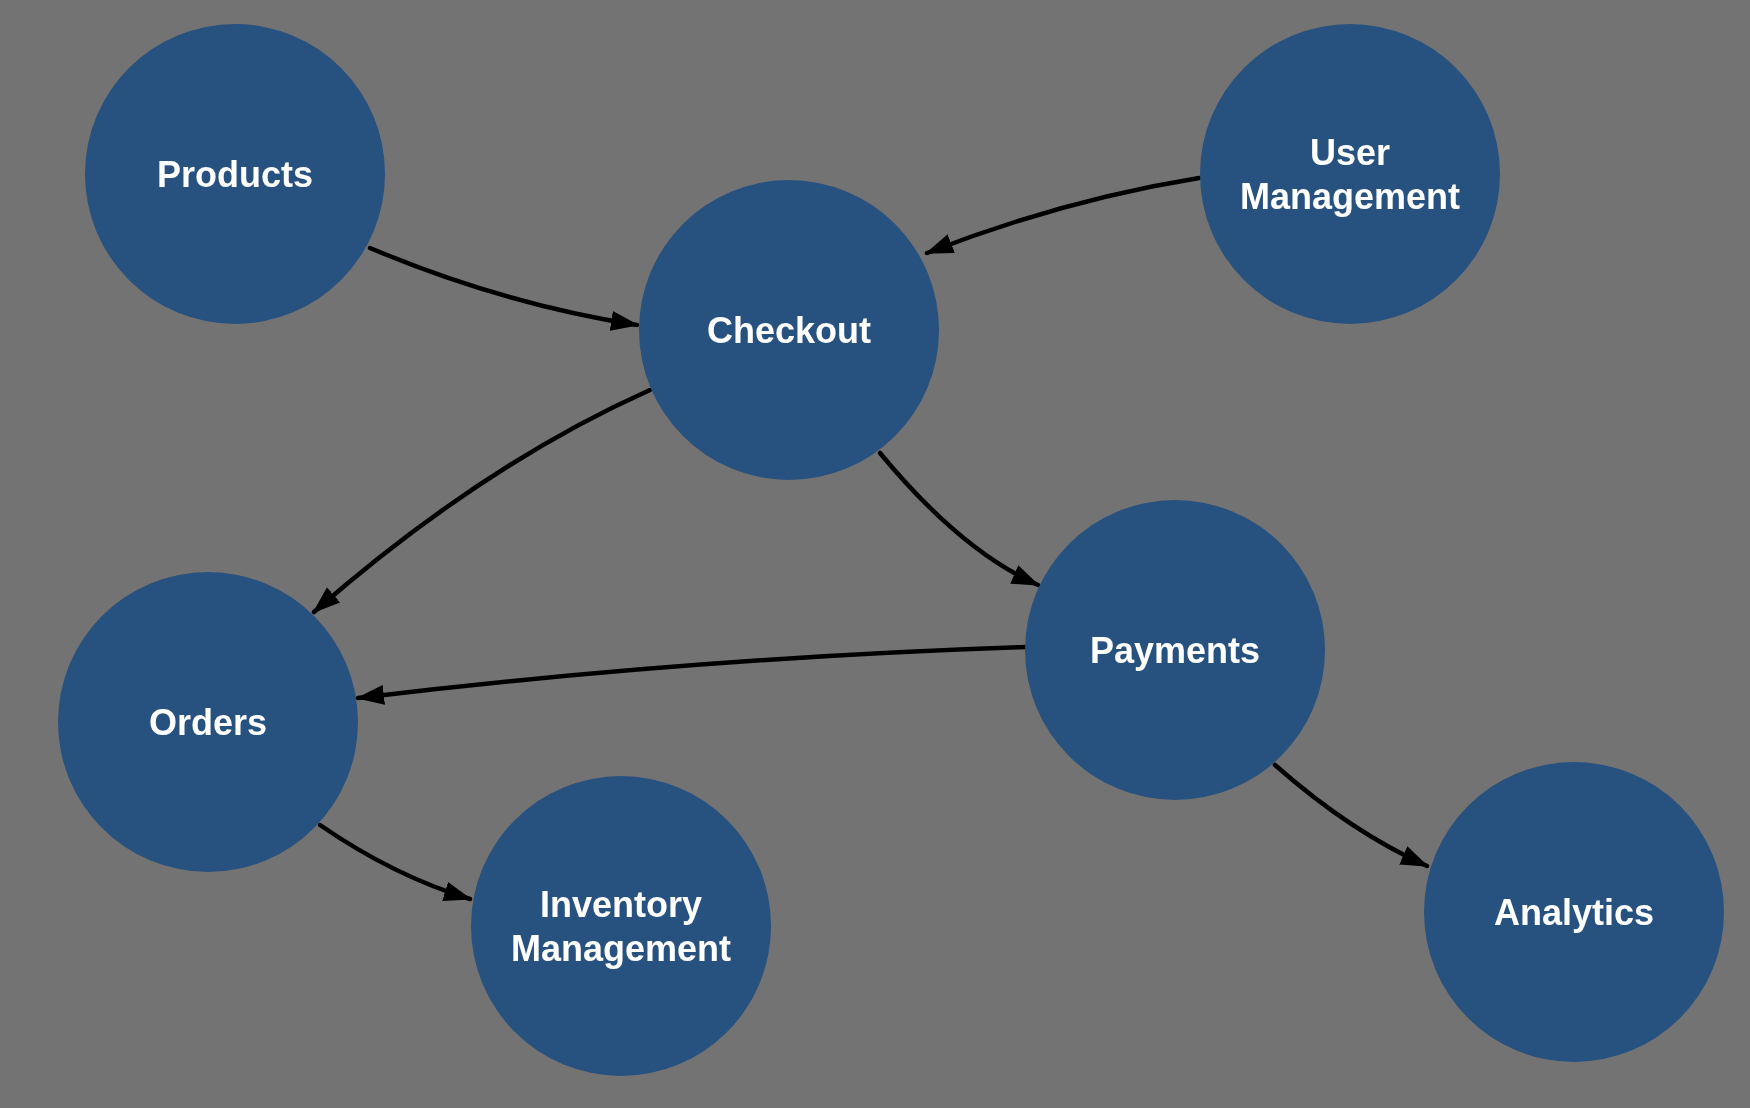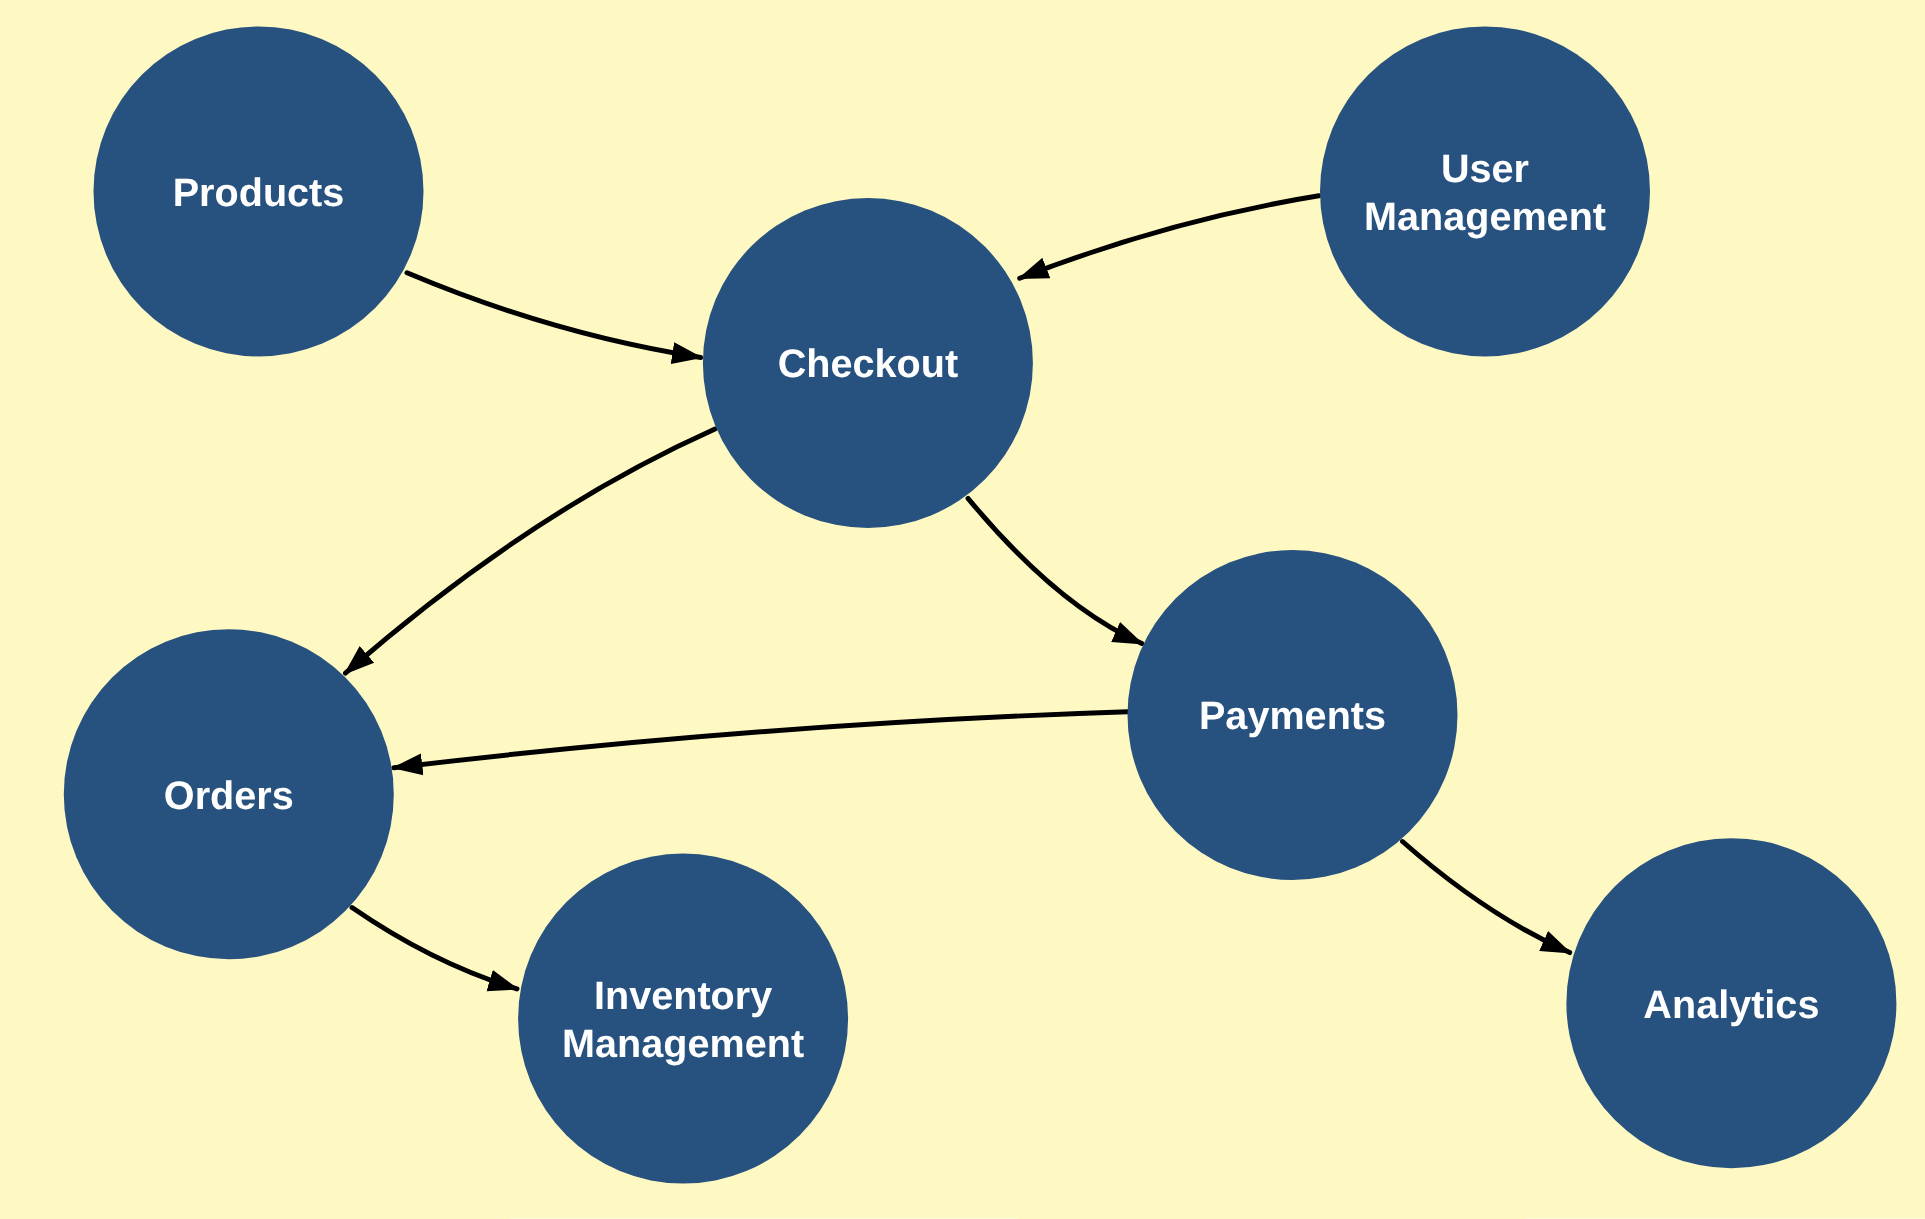--- a/index.html
+++ b/index.html
@@ -4,21 +4,21 @@
 <style>
   html, body {
     margin: 0;
     padding: 0;
     background: #ffffff;
   }
   .canvas-wrap {
     width: 1750px;
     height: 1108px;
     position: relative;
-    background: #fef9c3;
+    background: #737373;
     overflow: hidden;
   }
   svg { display: block; }
   .edge {
     fill: none;
     stroke-linecap: round;
   }
   .node-circle {
     stroke: none;
   }

